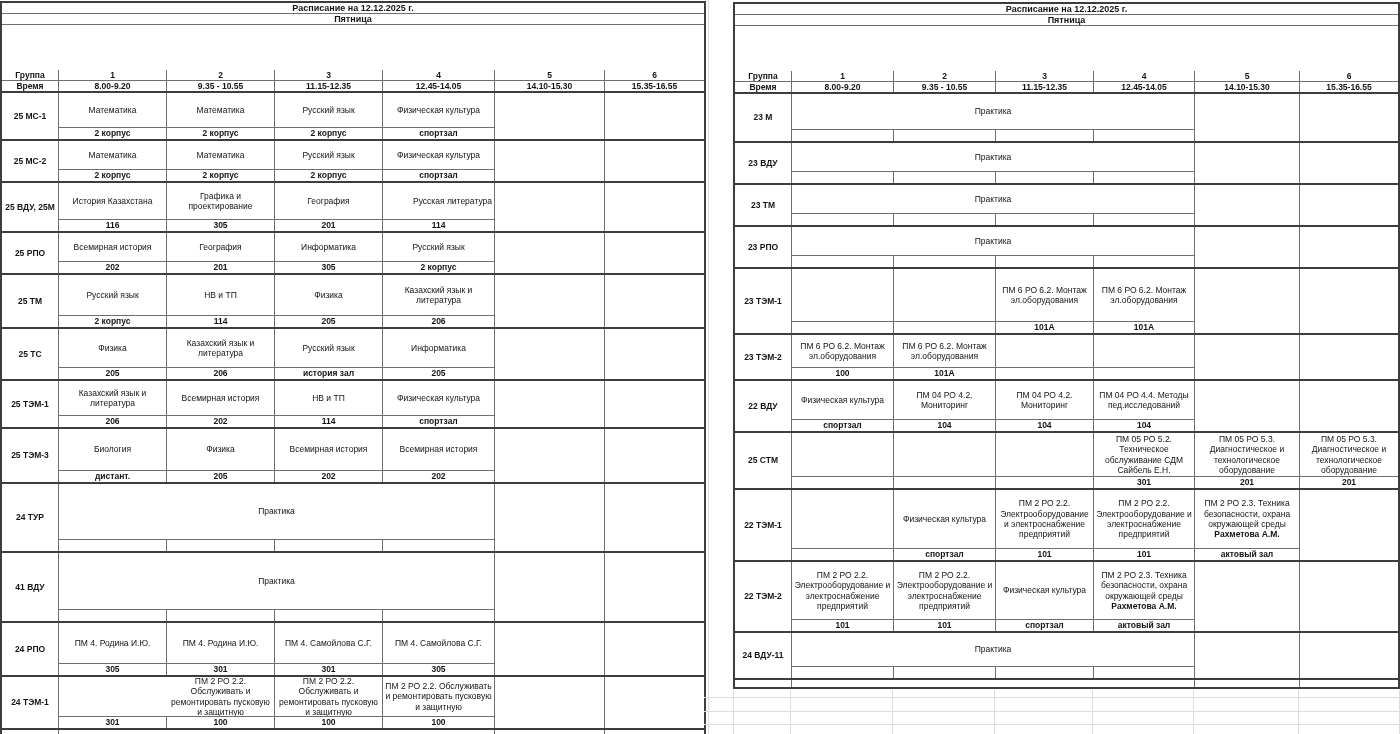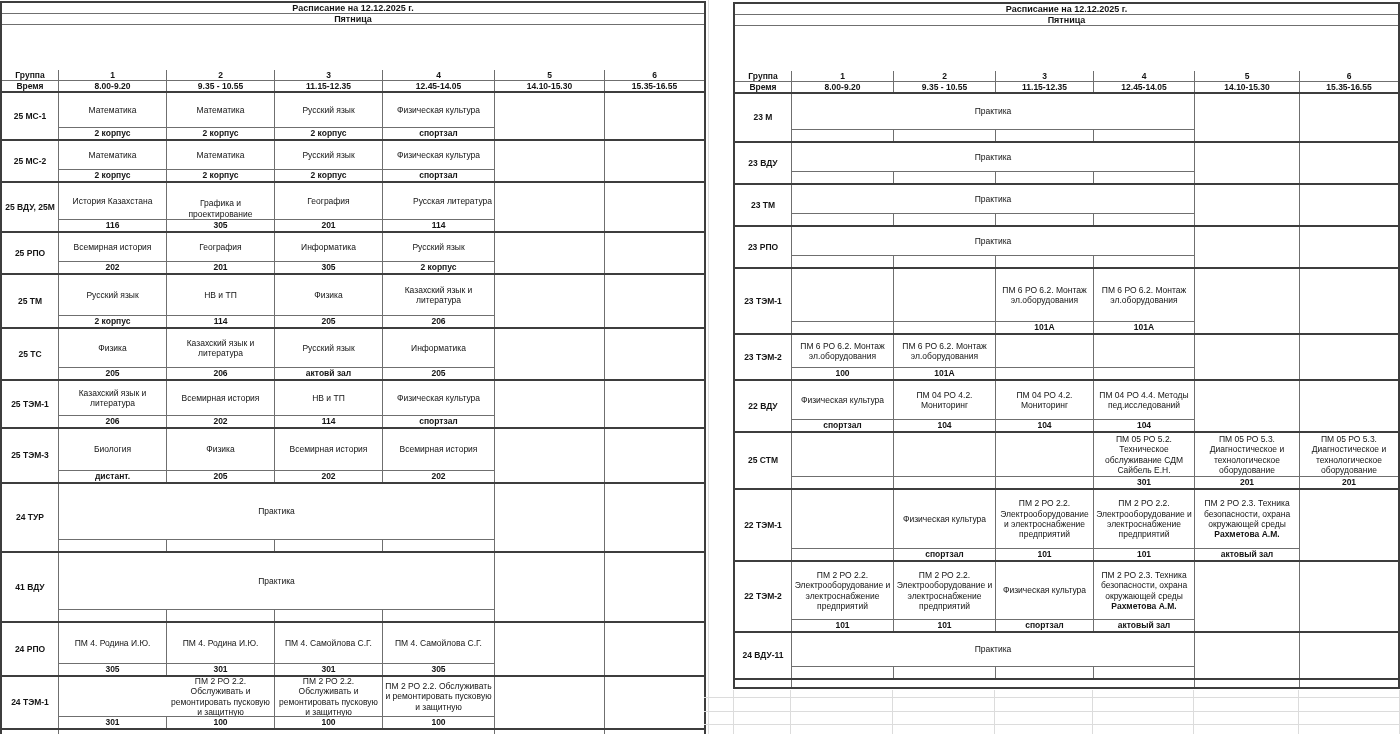--- a/index.html
+++ b/index.html
@@ -120,21 +120,21 @@
       <div class="c room" style="grid-area: 2 / 5;">спортзал</div>
       <div class="c tall" style="grid-area: 1 / 6 / 3;"></div>
       <div class="c tall last" style="grid-area: 1 / 7 / 3;"></div>
     </div>
     <div class="grid block" style="grid-template-columns: 57px 108px 108px 108px 112px 110px 99px; grid-template-rows: 36px 12px;">
       <div class="c grp" style="grid-area: 1 / 1 / 3;">25 ВДУ, 25М</div>
       <div class="c subj" style="grid-area: 1 / 2;">
         <div class="txt"><span>История Казахстана</span></div>
       </div>
       <div class="c room" style="grid-area: 2 / 2;">116</div>
-      <div class="c subj" style="grid-area: 1 / 3; align-items: flex-end;">
+      <div class="c subj" style="grid-area: 1 / 3;">
         <div class="txt"><span>Графика и проектирование</span></div>
       </div>
       <div class="c room" style="grid-area: 2 / 3;">305</div>
       <div class="c subj" style="grid-area: 1 / 4;">
         <div class="txt"><span>География</span></div>
       </div>
       <div class="c room" style="grid-area: 2 / 4;">201</div>
       <div class="c subj" style="grid-area: 1 / 5; text-align: right;">
         <div class="txt"><span>Русская литература</span></div>
       </div>
@@ -190,21 +190,21 @@
         <div class="txt"><span>Физика</span></div>
       </div>
       <div class="c room" style="grid-area: 2 / 2;">205</div>
       <div class="c subj" style="grid-area: 1 / 3;">
         <div class="txt"><span>Казахский язык и литература</span></div>
       </div>
       <div class="c room" style="grid-area: 2 / 3;">206</div>
       <div class="c subj" style="grid-area: 1 / 4;">
         <div class="txt"><span>Русский язык</span></div>
       </div>
-      <div class="c room" style="grid-area: 2 / 4;">актовй зал</div>
+      <div class="c room" style="grid-area: 2 / 4;">история зал</div>
       <div class="c subj" style="grid-area: 1 / 5;">
         <div class="txt"><span>Информатика</span></div>
       </div>
       <div class="c room" style="grid-area: 2 / 5;">205</div>
       <div class="c tall" style="grid-area: 1 / 6 / 3;"></div>
       <div class="c tall last" style="grid-area: 1 / 7 / 3;"></div>
     </div>
     <div class="grid block" style="grid-template-columns: 57px 108px 108px 108px 112px 110px 99px; grid-template-rows: 34px 12px;">
       <div class="c grp" style="grid-area: 1 / 1 / 3;">25 ТЭМ-1</div>
       <div class="c subj" style="grid-area: 1 / 2;">

